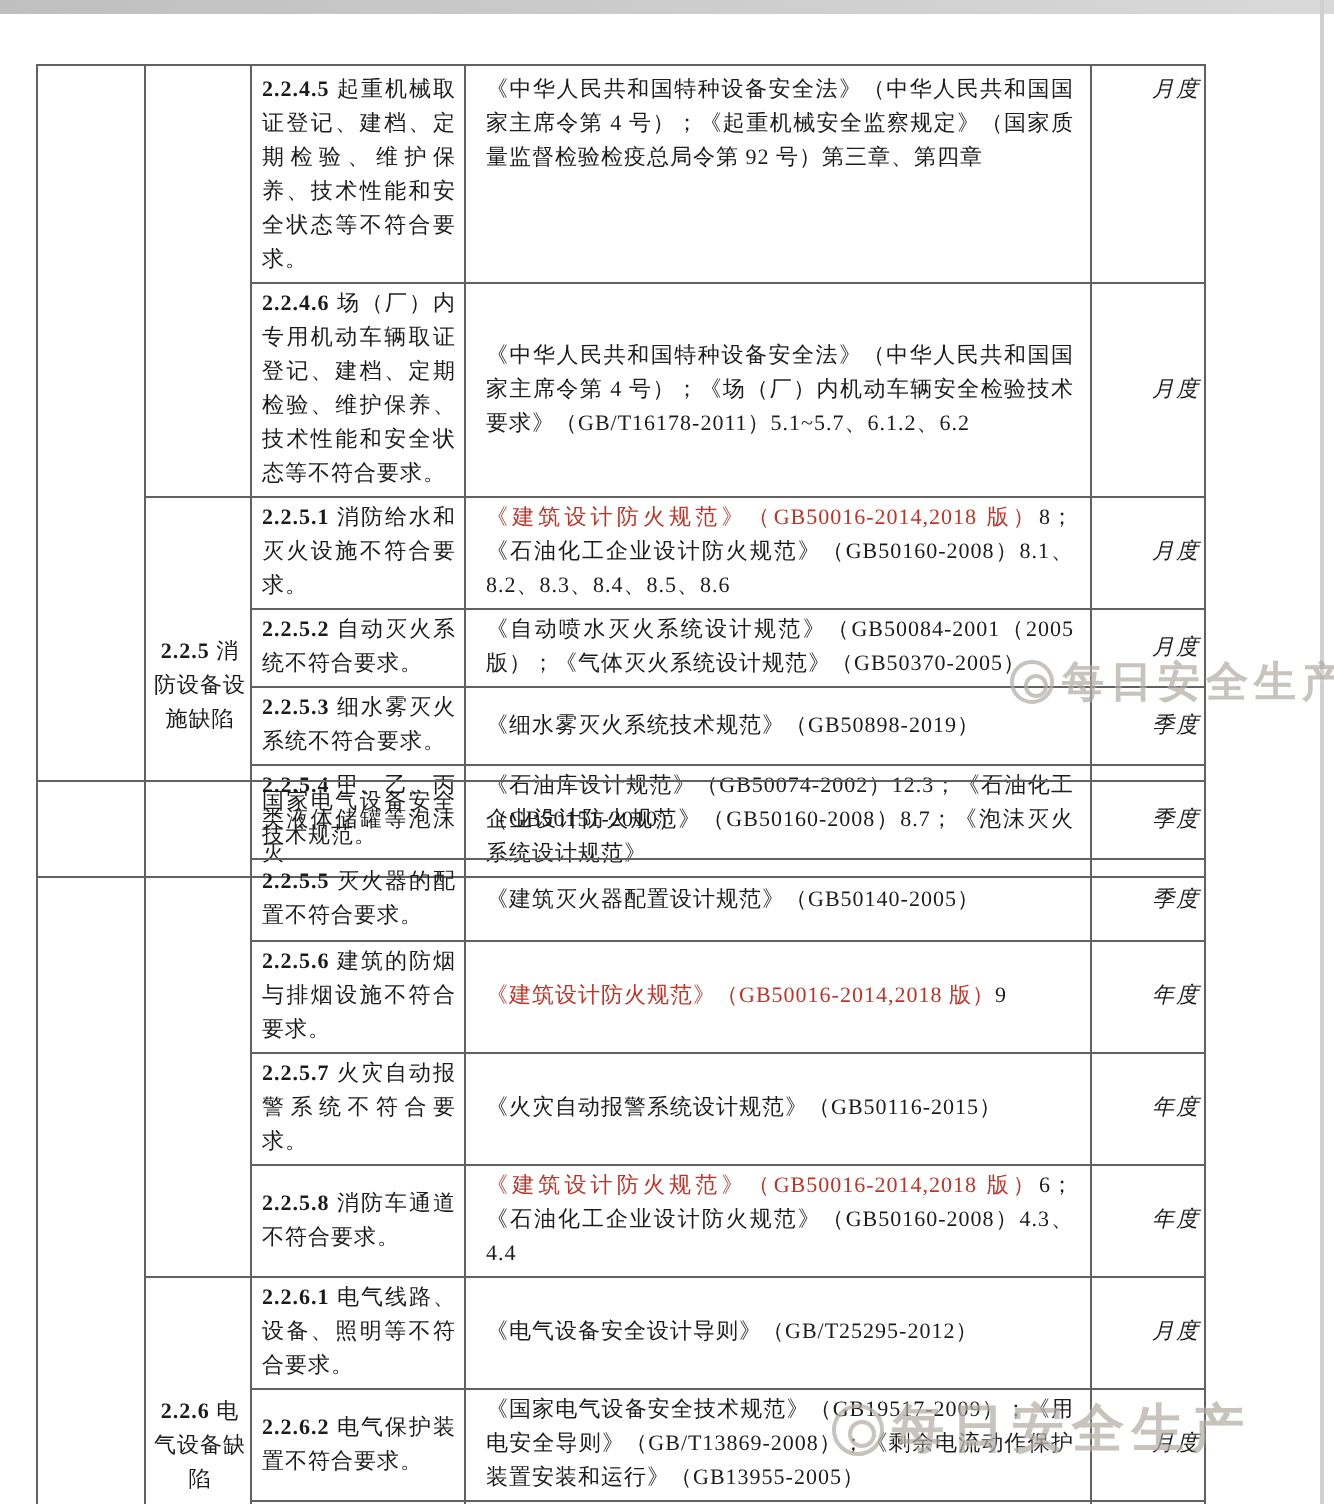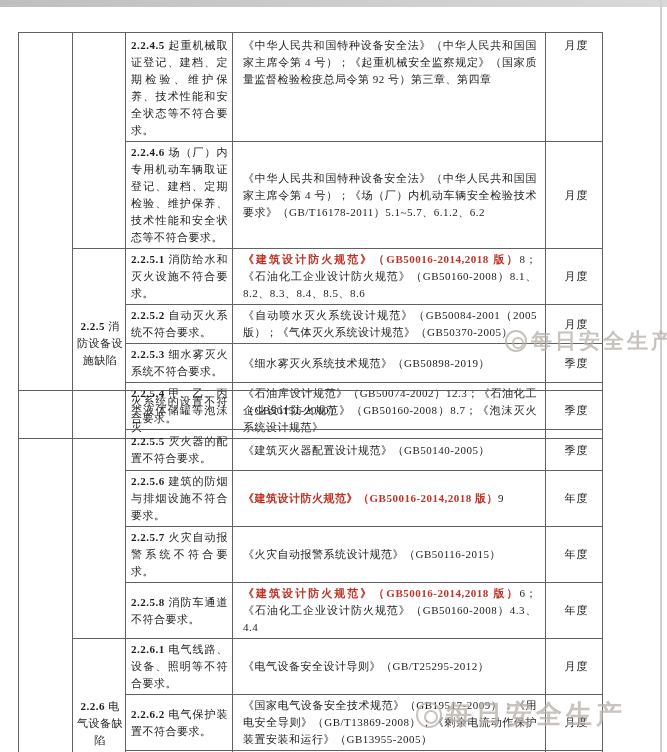--- a/index.html
+++ b/index.html
@@ -33,40 +33,40 @@
     line-height:17px;
     vertical-align:middle;
     padding:1px 3px;
     letter-spacing:0.5px;
     overflow:hidden;
   }
   td.spacer{padding:0;}
   td.category{padding:2px 2px 2px 4px;text-align:center;}
   td.defect{padding:2px 4px 2px 5px;text-align:justify;}
   td.basis{padding:2px 8px 2px 10px;text-align:justify;}
-  td.freq{padding:2px 2px 2px 7px;text-align:center;letter-spacing:1px;}
+  td.freq{padding:2px 2px 2px 7px;text-align:right;letter-spacing:1px;font-style:italic;}
   
   #t1 tr:nth-child(1){height:95px;}
   #t1 tr:nth-child(2){height:97px;}
   #t1 tr:nth-child(3){height:55px;}
   #t1 tr:nth-child(4){height:35px;}
   #t1 tr:nth-child(5){height:38px;}
   #t1 tr:nth-child(6){height:38px;}
   #t1 tr:nth-child(1) td{vertical-align:top;padding-top:4px;}
   
   #t2 tr:nth-child(1){height:34px;}
   #t2 tr:nth-child(2){height:41px;margin-top:36px;}
   #t2 tr:nth-child(3){height:46px;margin-left:48px;}
   #t2 tr:nth-child(4){height:36px;}
   #t2 tr:nth-child(5){height:42px;}
   #t2 tr:nth-child(6){height:49px;}
   #t2 tr:nth-child(7){height:53px;}
   #t2 tr:nth-child(8){height:57px;}
   .num{font-weight:bold;}
-  .red{color:#c03428;font-weight:bold;}
+  .red{color:#c03428;font-weight:normal;}
   
   .wm{
     position:absolute;
     display:flex;align-items:center;
     color:#b3aca3;opacity:0.72;
     font-weight:bold;white-space:nowrap;
     pointer-events:none;z-index:5;
     text-shadow:0 0 1px #ffffff;
   }
   .wm-top{left:505px;top:327px;font-size:21px;letter-spacing:3px;}
@@ -140,21 +140,21 @@
     <col style="width:54px">
       <col style="width:53px">
       <col style="width:107px">
       <col style="width:313px">
       <col style="width:57px">
   </colgroup>
   <tbody>
       <tr>
         <td class="spacer" rowspan="8"></td>
         <td class="category" rowspan="5"></td>
-        <td class="defect"><span>火系统的设置不符合要求。</span></td>
+        <td class="defect"><span>国家电气设备安全技术规范。</span></td>
         <td class="basis"><span>（GB50151-2010）</span></td>
         <td class="freq"><span></span></td>
       </tr>
       <tr>
         <td class="defect"><span class="num">2.2.5.5 </span><span>灭火器的配置不符合要求。</span></td>
         <td class="basis"><span>《建筑灭火器配置设计规范》（GB50140-2005）</span></td>
         <td class="freq"><span>季度</span></td>
       </tr>
       <tr>
         <td class="defect"><span class="num">2.2.5.6 </span><span>建筑的防烟与排烟设施不符合要求。</span></td>

